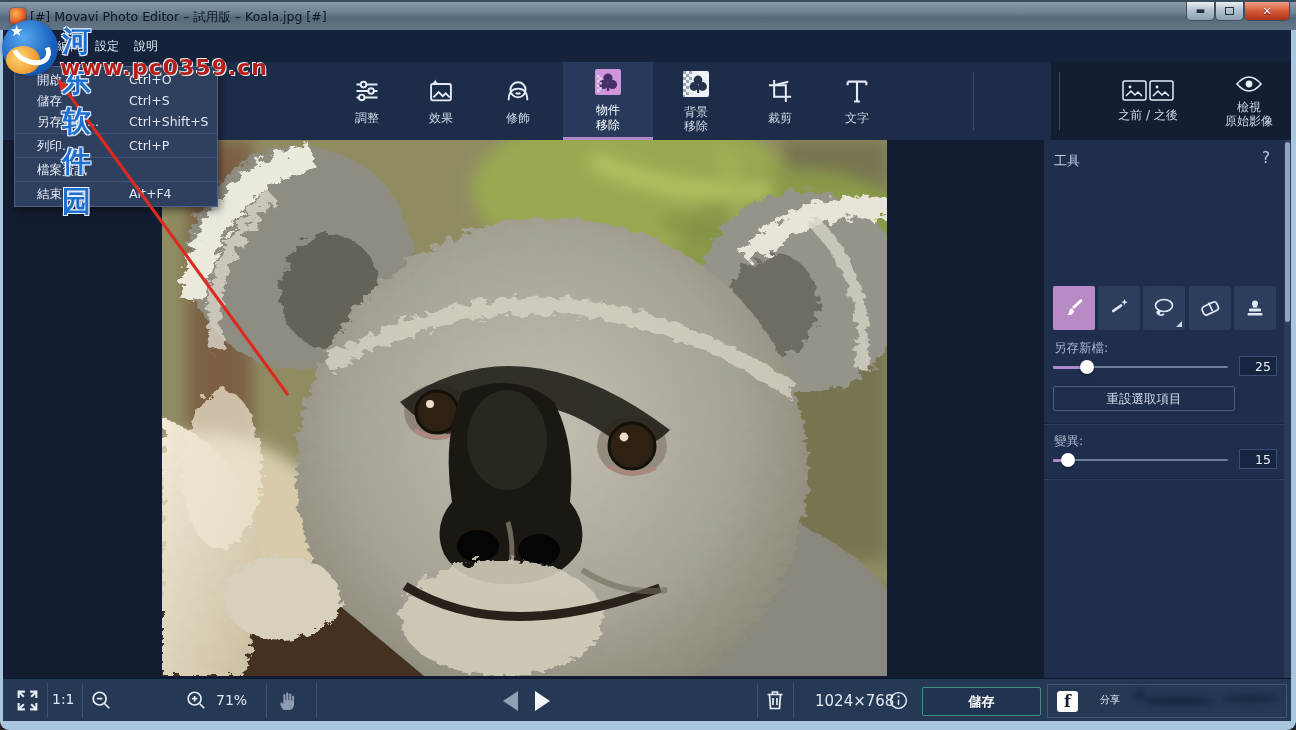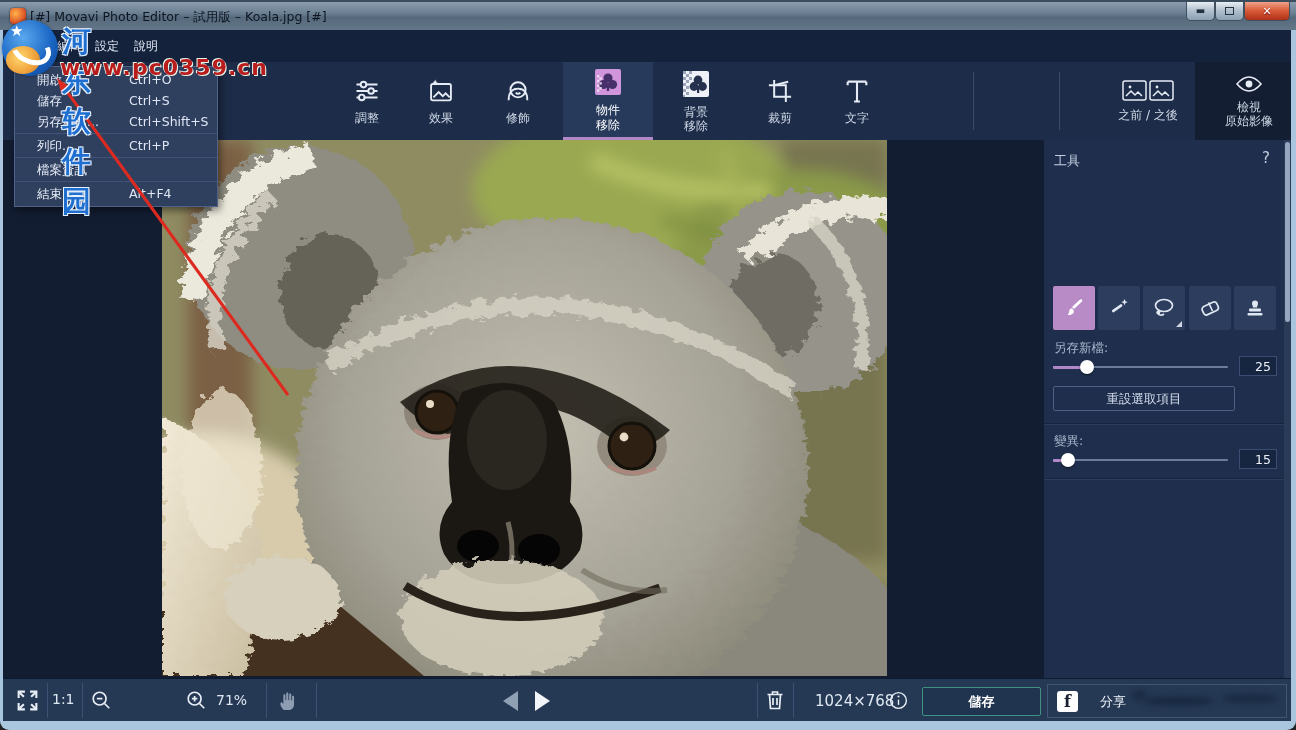--- a/index.html
+++ b/index.html
@@ -22,21 +22,21 @@
   .wglyph { font-size:10px; color:#243240; font-weight:bold; line-height:1; }
   #btn-close .wglyph { color:#fff; font-size:11px; text-shadow:0 1px 1px #701; }
   #btn-max .wglyph { border:1.5px solid #243240; width:9px; height:8px; }
   
   #content { position:absolute; left:3px; top:30px; width:1288px; height:691px;
              background:#131e32; overflow:hidden; }
   
   #menubar { position:absolute; left:0; top:0; width:1288px; height:32px; background:#14223b; }
   .menubar-item { position:absolute; top:8px; font-size:12px; color:#dde5f2; cursor:pointer; }
   
-  #toolbar { position:absolute; left:0; top:32px; width:1192px; height:78px; background:#1d2c48; }
+  #toolbar { position:absolute; left:0; top:32px; width:1048px; height:78px; background:#1d2c48; }
   .tab { position:absolute; top:0; height:78px; display:flex; flex-direction:column; align-items:center;
          justify-content:center; gap:6px; cursor:pointer; }
   .tab.active { background:#273a5c; border-bottom:3px solid #b287c8; }
   .tab-label { font-size:12px; color:#cfd8e6; line-height:1.2; text-align:center; }
   .tab.active .tab-label { color:#fff; }
   .tb-sep { position:absolute; top:10px; width:1px; height:58px; background:#3a4c6c; }
   .icon-svg { display:block; }
   
   #canvas { position:absolute; left:0; top:110px; width:1041px; height:538px; background:#121d31; }
   #photo { position:absolute; left:159px; top:0; width:725px; height:536px; cursor:crosshair; }
@@ -67,21 +67,21 @@
   .bb-sep { position:absolute; top:4px; width:1px; height:35px; background:#3c5174; }
   .bb-text { position:absolute; color:#dfe8f2; font-size:14px; }
   .bb-item { position:absolute; cursor:pointer; }
   #save-btn { position:absolute; left:919px; top:8px; width:119px; height:29px; border:1px solid #3f9180;
               border-radius:2px; background:#20334f; color:#fff; font-size:13px; font-weight:bold;
               text-align:center; line-height:27px; cursor:pointer; }
   #share-box { position:absolute; left:1044px; top:5px; width:240px; height:34px; border:1px solid #435475; }
   #fb-icon { position:absolute; left:9px; top:6px; width:21px; height:21px; background:#fff; border-radius:3px;
              color:#16202e; font-weight:bold; font-size:16px; text-align:center; line-height:21px;
              font-family:"DejaVu Serif","Liberation Serif",serif; cursor:pointer; }
-  #share-label { position:absolute; left:52px; top:8px; font-size:13px; color:#eef3f9; cursor:pointer; }
+  #share-label { position:absolute; left:52px; top:8px; font-size:10px; color:#eef3f9; cursor:pointer; }
   .smudge { position:absolute; background:#18273f; filter:blur(3px); border-radius:40%; }
   
   #file-menu { position:absolute; left:11px; top:36px; width:204px; background:#2f3f5e;
                border:1px solid #50618a; box-shadow:2px 3px 8px rgba(0,0,0,.5); z-index:40; padding:2px 0; }
   .fm-item { position:relative; height:21px; line-height:21px; cursor:pointer; }
   .fm-label { position:absolute; left:22px; font-size:12.5px; color:#e8edf8; }
   .fm-short { position:absolute; left:114px; font-size:12.5px; color:#dfe6f4; }
   .menu-sep { height:1px; margin:1px 0; background:#24334f; border-bottom:1px solid #41527a; }
   
   #arrow-svg { position:absolute; left:0; top:0; width:1288px; height:691px; z-index:60; pointer-events:none; }

